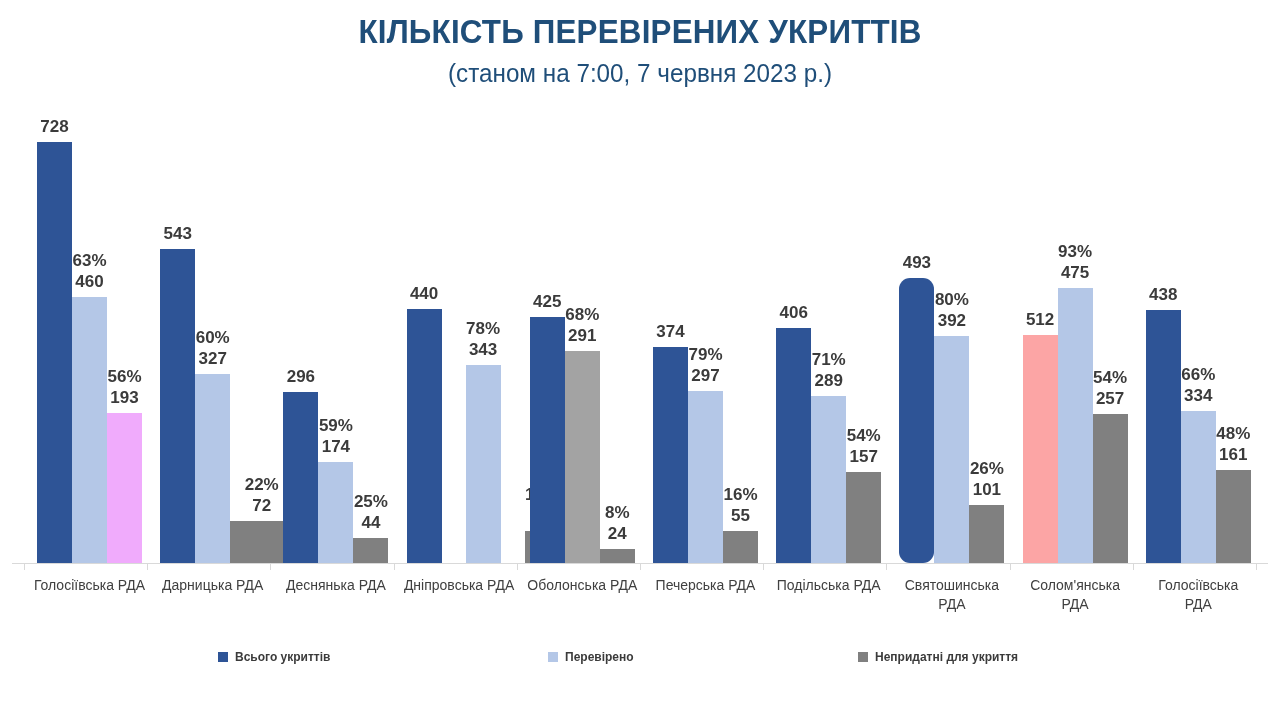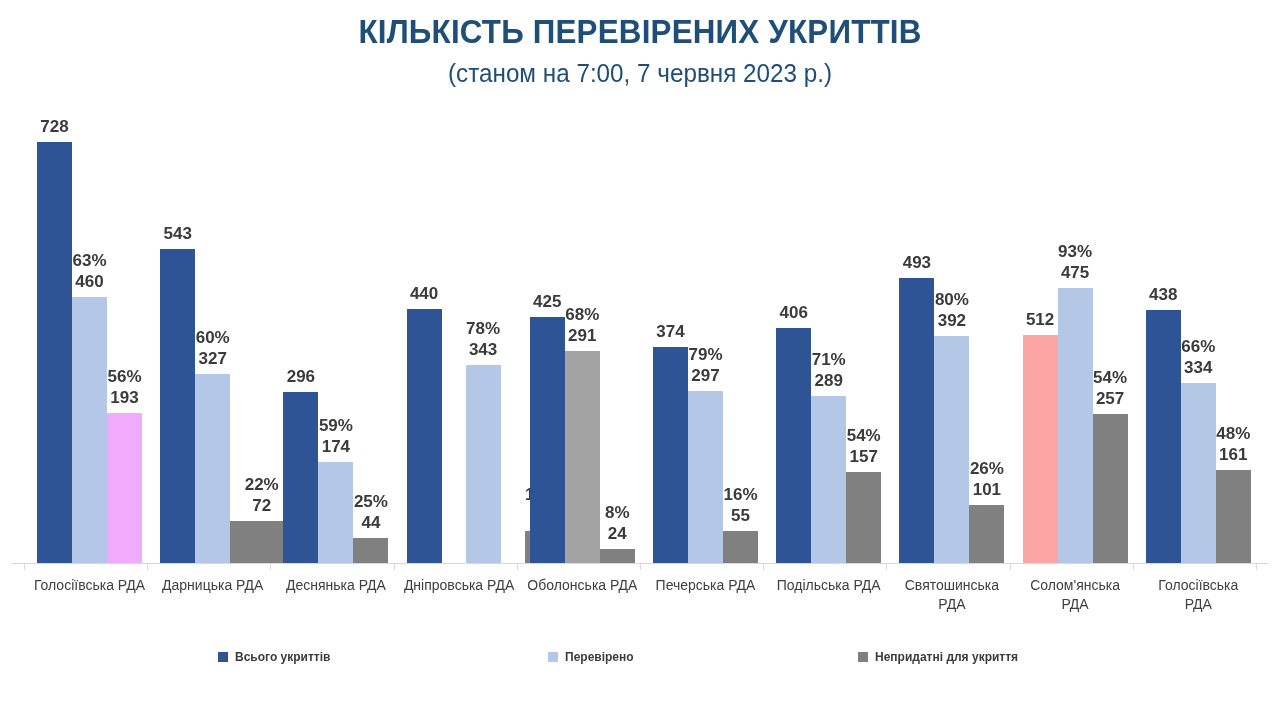--- a/index.html
+++ b/index.html
@@ -233,21 +233,21 @@
         <div class="bar unfit" style="height: 91px; background: rgb(128, 128, 128);">
           <div class="bar-label">
             <span class="pct">54%</span>
             <span class="val">157</span>
           </div>
         </div>
       </div>
       <div class="cat-label" style="left: 765.2px; width: 127px;">Подільська РДА</div>
       <div class="tick" style="left: 763px;"></div>
       <div class="bars" style="left: 899.4px; bottom: 2px;">
-        <div class="bar total" style="height: 285px; background: rgb(46, 84, 150);">
+        <div class="bar total" style="height: 285px; background: rgb(46, 84, 150); border-radius: 11px;">
           <div class="bar-label">
             <span class="val">493</span>
           </div>
         </div>
         <div class="bar checked" style="height: 227px; background: rgb(180, 199, 231);">
           <div class="bar-label">
             <span class="pct">80%</span>
             <span class="val">392</span>
           </div>
         </div>
@@ -282,21 +282,21 @@
       </div>
       <div class="cat-label" style="left: 1011.6px; width: 127px;">Солом'янська
 РДА</div>
       <div class="tick" style="left: 1010px;"></div>
       <div class="bars" style="left: 1145.8px; bottom: 2px;">
         <div class="bar total" style="height: 253px; background: rgb(46, 84, 150);">
           <div class="bar-label">
             <span class="val">438</span>
           </div>
         </div>
-        <div class="bar checked" style="height: 180px; background: rgb(180, 199, 231);">
+        <div class="bar checked" style="height: 152px; background: rgb(180, 199, 231);">
           <div class="bar-label">
             <span class="pct">66%</span>
             <span class="val">334</span>
           </div>
         </div>
         <div class="bar unfit" style="height: 93px; background: rgb(128, 128, 128);">
           <div class="bar-label">
             <span class="pct">48%</span>
             <span class="val">161</span>
           </div>

